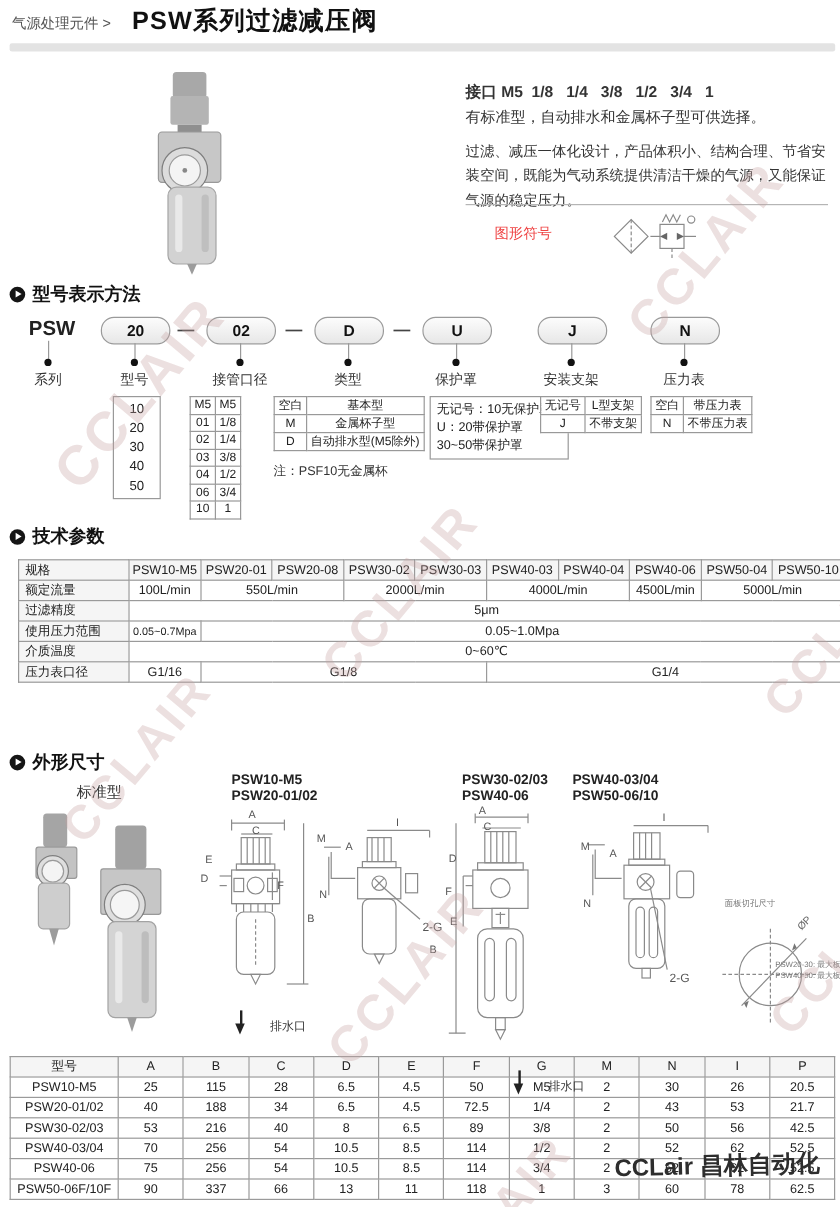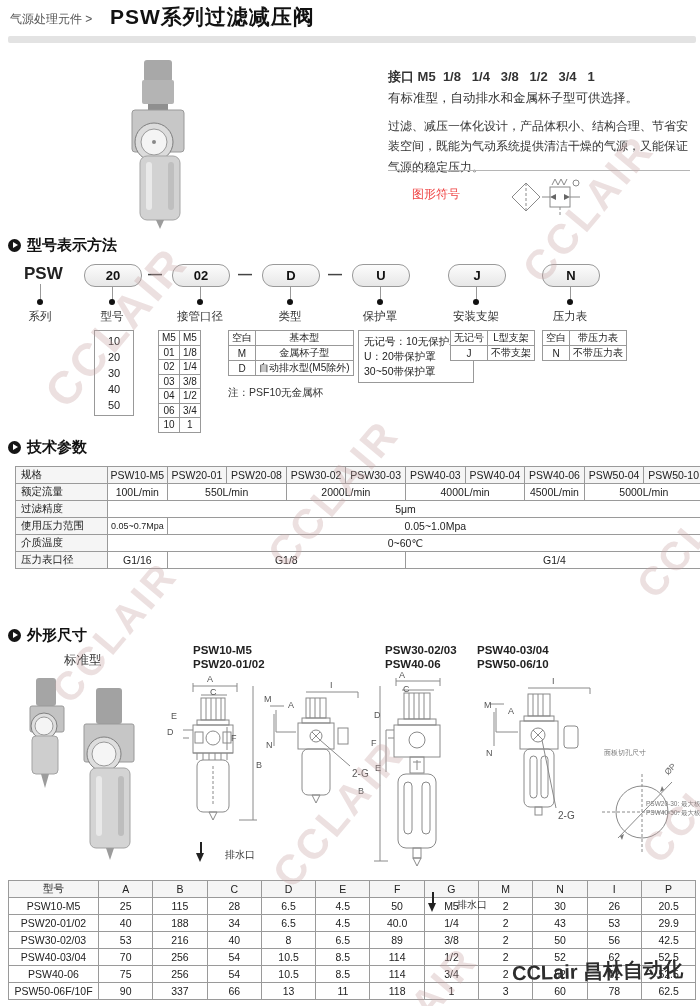--- a/index.html
+++ b/index.html
@@ -508,26 +508,26 @@
           <td>26</td>
           <td>20.5</td>
         </tr>
         <tr>
           <td>PSW20-01/02</td>
           <td>40</td>
           <td>188</td>
           <td>34</td>
           <td>6.5</td>
           <td>4.5</td>
-          <td>40.0</td>
+          <td>72.5</td>
           <td>1/4</td>
           <td>2</td>
           <td>43</td>
           <td>53</td>
-          <td>29.9</td>
+          <td>21.7</td>
         </tr>
         <tr>
           <td>PSW30-02/03</td>
           <td>53</td>
           <td>216</td>
           <td>40</td>
           <td>8</td>
           <td>6.5</td>
           <td>89</td>
           <td>3/8</td>

